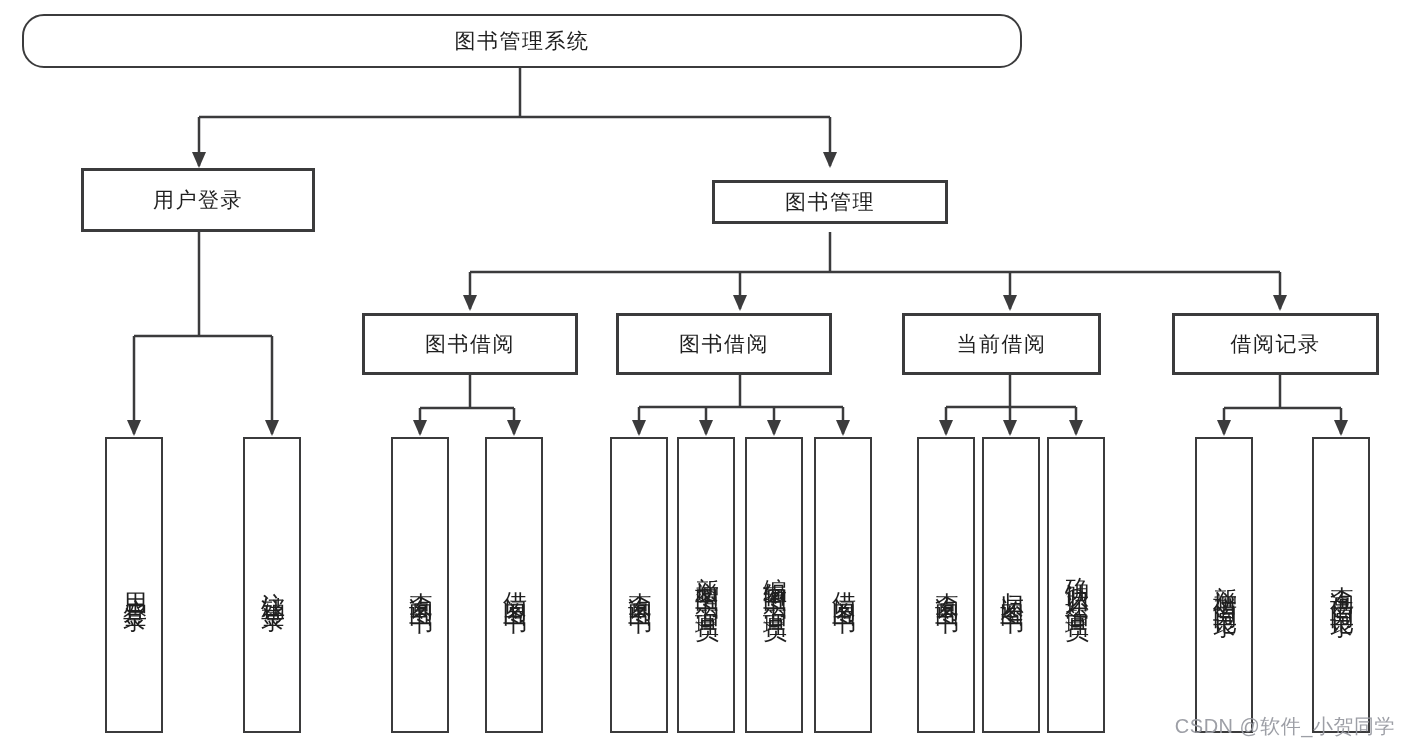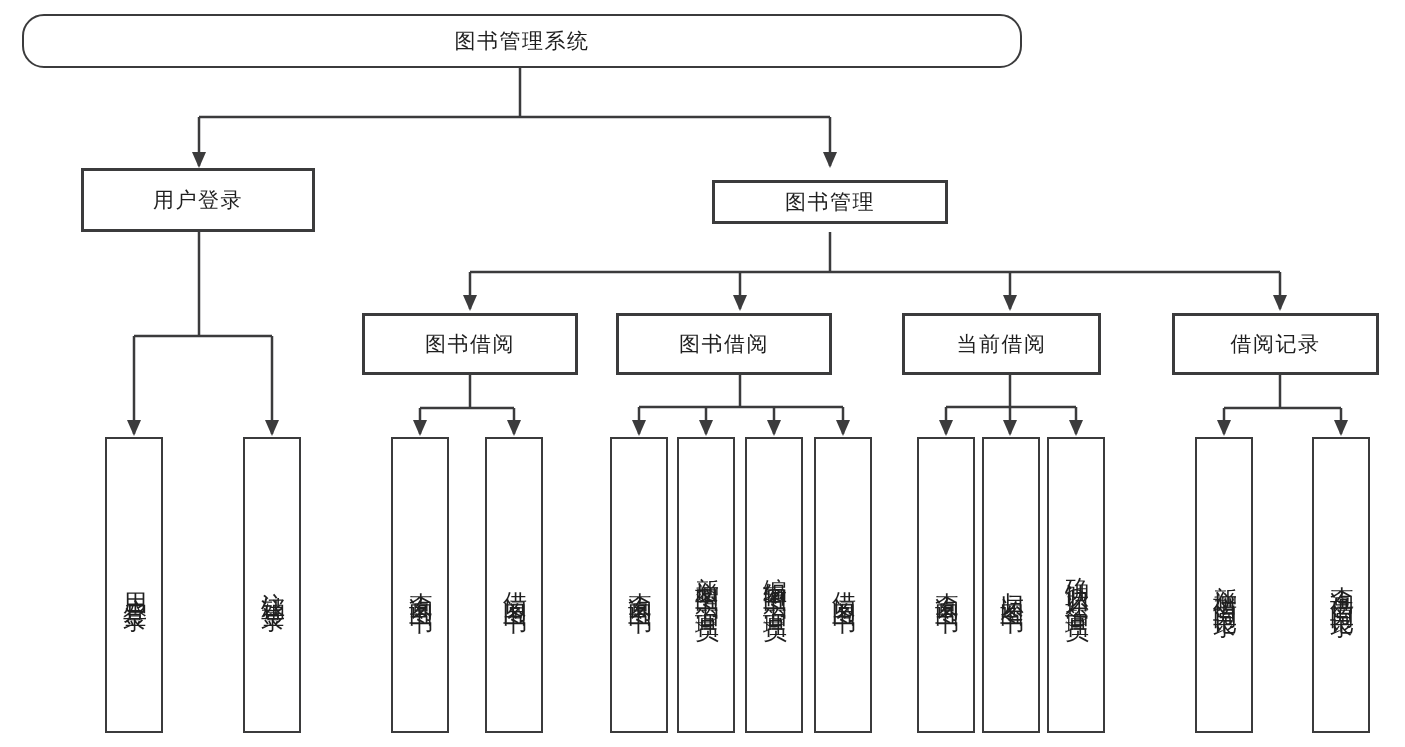--- a/index.html
+++ b/index.html
@@ -137,14 +137,15 @@
   <div class="node box-v" style="left:745px; top:437px; width:58px; height:296px;">编辑图书（管理员）</div>
   <div class="node box-v" style="left:814px; top:437px; width:58px; height:296px;">借阅图书</div>
 
   <div class="node box-v" style="left:917px; top:437px; width:58px; height:296px;">查询图书</div>
   <div class="node box-v" style="left:982px; top:437px; width:58px; height:296px;">归还图书</div>
   <div class="node box-v" style="left:1047px; top:437px; width:58px; height:296px;">确认归还（管理员）</div>
 
   <div class="node box-v" style="left:1195px; top:437px; width:58px; height:296px;">新增借阅记录</div>
   <div class="node box-v" style="left:1312px; top:437px; width:58px; height:296px;">查询借阅记录</div>
 
+  <div class="watermark">CSDN @软件_小贺同学</div>
 
 </div>
 
 </body></html>

